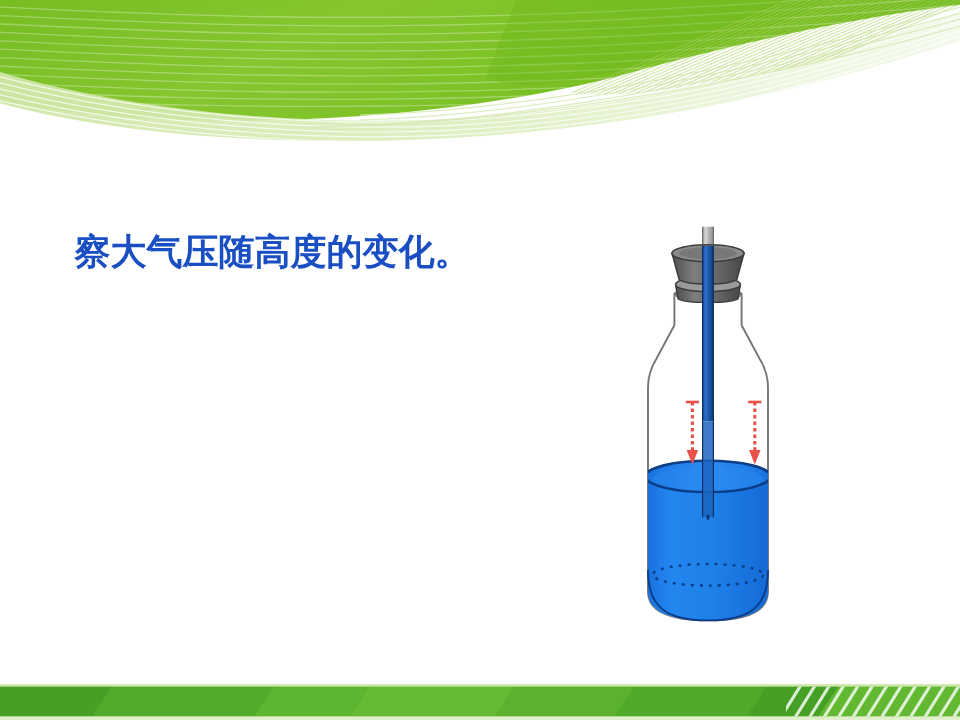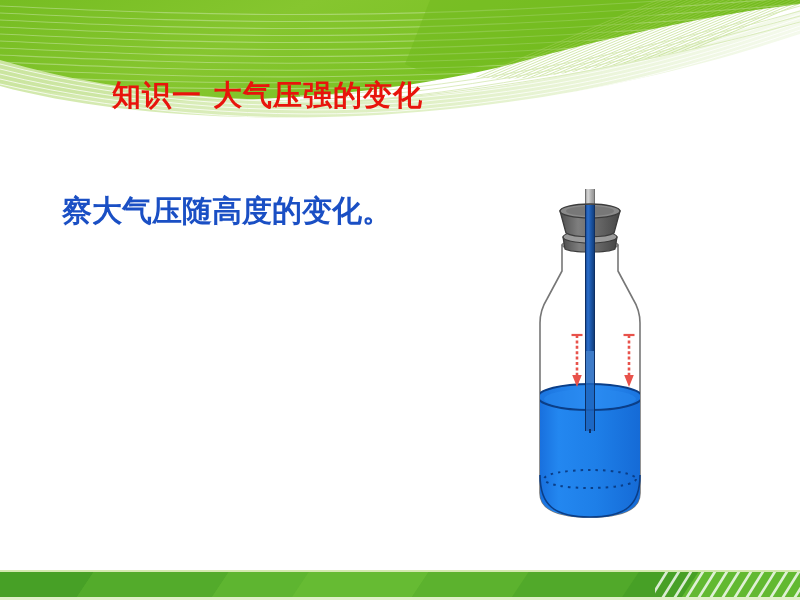--- a/index.html
+++ b/index.html
@@ -179,21 +179,20 @@
 
       <g stroke="#D6E9B4" stroke-opacity="0.85" stroke-width="1" fill="none">
         <path d="M300,96 C440,92 620,58 800,6"></path>
         <path d="M300,100 C440,96 620,62 800,11"></path>
         <path d="M300,104 C440,100 620,66 800,16"></path>
         <path d="M260,106 C420,104 620,72 800,22"></path>
       </g>
     </svg>
   </div>
 
-  <div class="slide-title">知识一 大气压强的变化</div>
 
   <div class="body-text">
     <span class="line-2">察大气压随高度的变化。</span>
   </div>
 
   <div class="apparatus">
     <svg width="180" height="350" viewBox="0 0 180 350" xmlns="http://www.w3.org/2000/svg">
       <defs>
         <linearGradient id="gLiquid" x1="0" y1="0" x2="1" y2="0">
           <stop offset="0%" stop-color="#1569D8"></stop>

